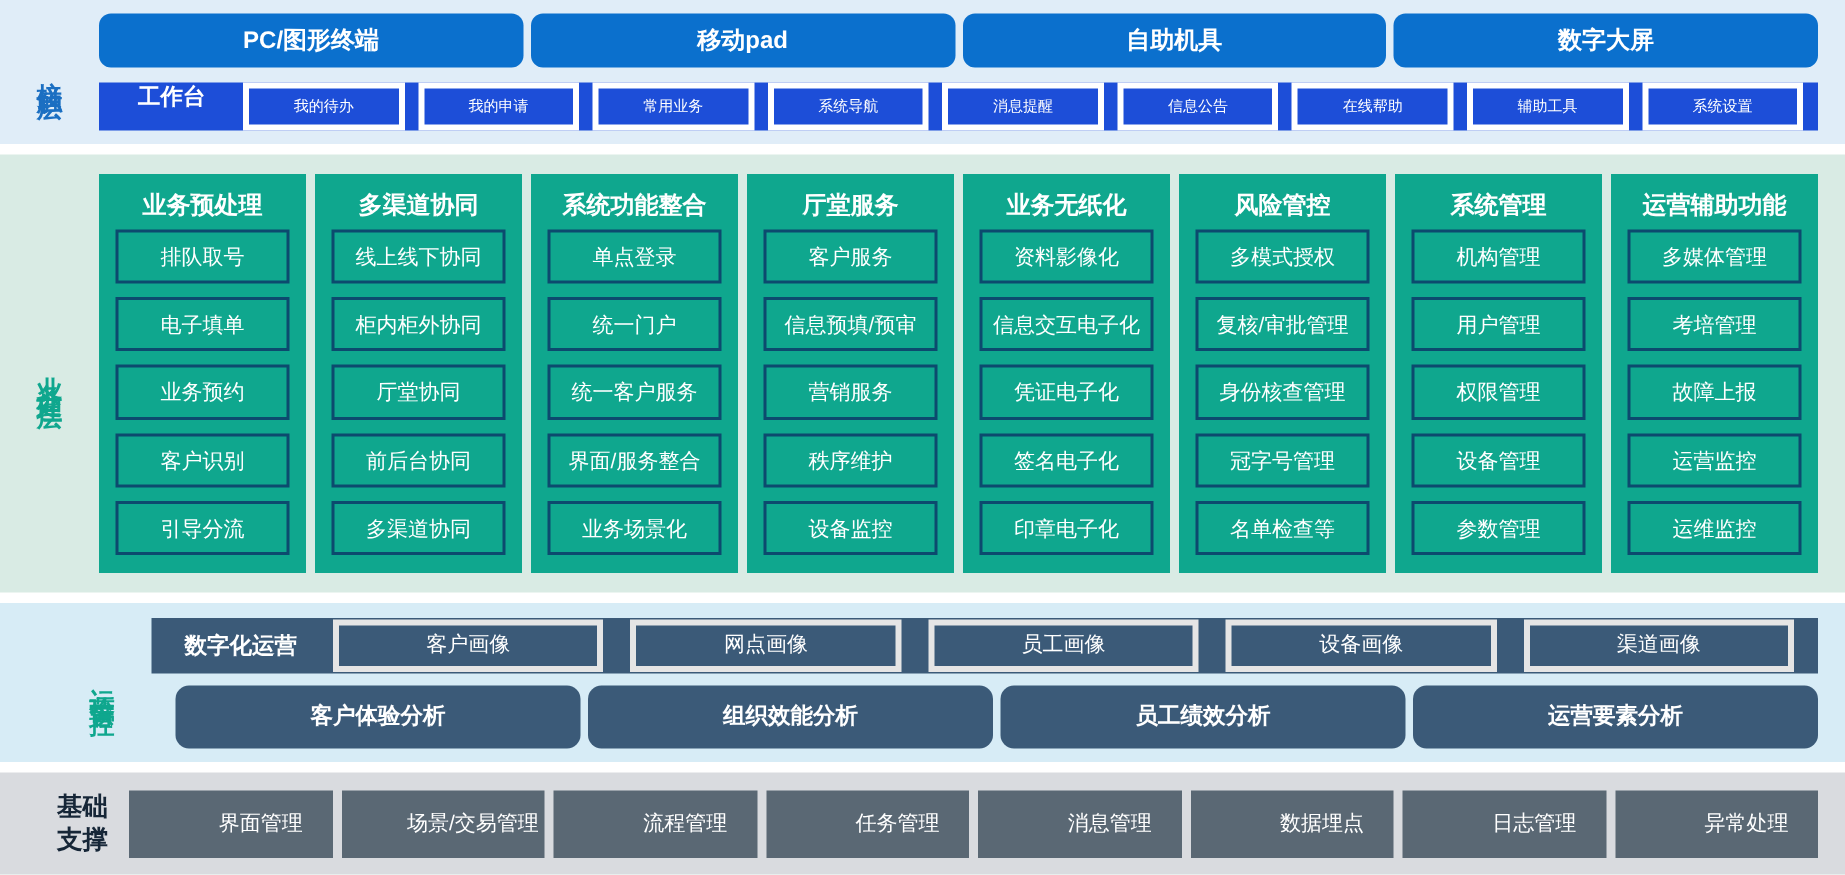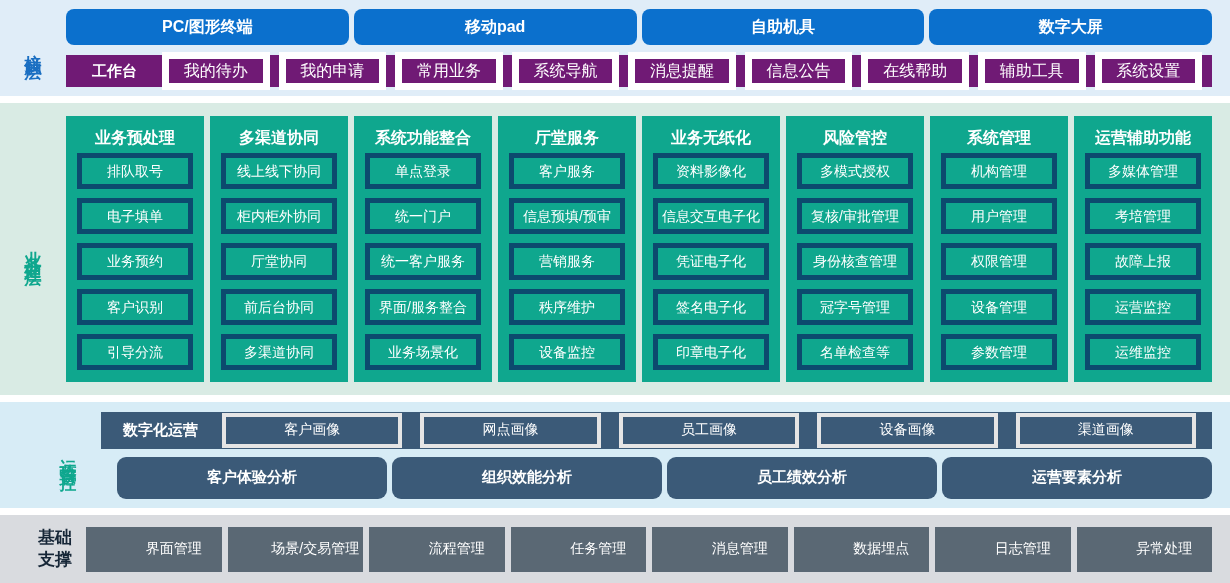--- a/index.html
+++ b/index.html
@@ -28,34 +28,34 @@
   }
 
   .content{flex:1;padding-right:18px;display:flex;flex-direction:column;justify-content:center;min-width:0;}
 
   
   .terminal-row{display:flex;gap:5px;height:36px;margin-bottom:10px;}
   .terminal-btn{
     flex:1;background:#0b70cd;color:#fff;font-weight:bold;font-size:16px;
     border-radius:8px;display:flex;align-items:center;justify-content:center;cursor:pointer;
   }
-  .workbench-bar{height:32px;background:#701a75;display:flex;align-items:center;padding:0 10px;gap:9px;}
+  .workbench-bar{height:32px;background:#1d4ed8;display:flex;align-items:flex-start;padding:0 10px;gap:9px;}
   .wb-label{color:#fff;font-weight:bold;font-size:15px;padding:0 16px;white-space:nowrap;}
   .wb-btn{
-    flex:1;height:24px;border:7px solid #ffffff;color:#fff;font-size:16px;
+    flex:1;height:24px;border:4px solid #ffffff;color:#fff;font-size:10px;
     display:flex;align-items:center;justify-content:center;cursor:pointer;white-space:nowrap;
   }
 
   
   .biz-wrap{flex-direction:row;padding-top:13px;padding-bottom:13px;gap:6px;display:flex;}
   .biz-col{flex:1;background:#0fa78e;display:flex;flex-direction:column;padding:6px 11px 12px;min-width:0;}
   .col-title{color:#fff;font-weight:bold;font-size:16px;text-align:center;height:31px;line-height:31px;white-space:nowrap;}
   .col-items{flex:1;display:flex;flex-direction:column;gap:9px;}
   .col-btn{
-    flex:1;border:5px solid #0c4a6e;color:#fff;font-size:14px;line-height:1.15;
+    flex:1;border:2px solid #0c4a6e;color:#fff;font-size:14px;line-height:1.15;
     display:flex;align-items:center;justify-content:center;text-align:center;
     padding:0 2px;cursor:pointer;
   }
 
   
   .digital-ops-bar{height:37px;background:#3b5a78;display:flex;align-items:center;gap:18px;padding:0 16px;margin-bottom:8px;}
   .do-label{color:#fff;font-weight:bold;font-size:15px;padding:0 6px;white-space:nowrap;}
   .profile-btn{
     flex:1;height:27px;border:4px solid #e5e5e5;color:#fff;font-size:14px;
     display:flex;align-items:center;justify-content:center;cursor:pointer;white-space:nowrap;

